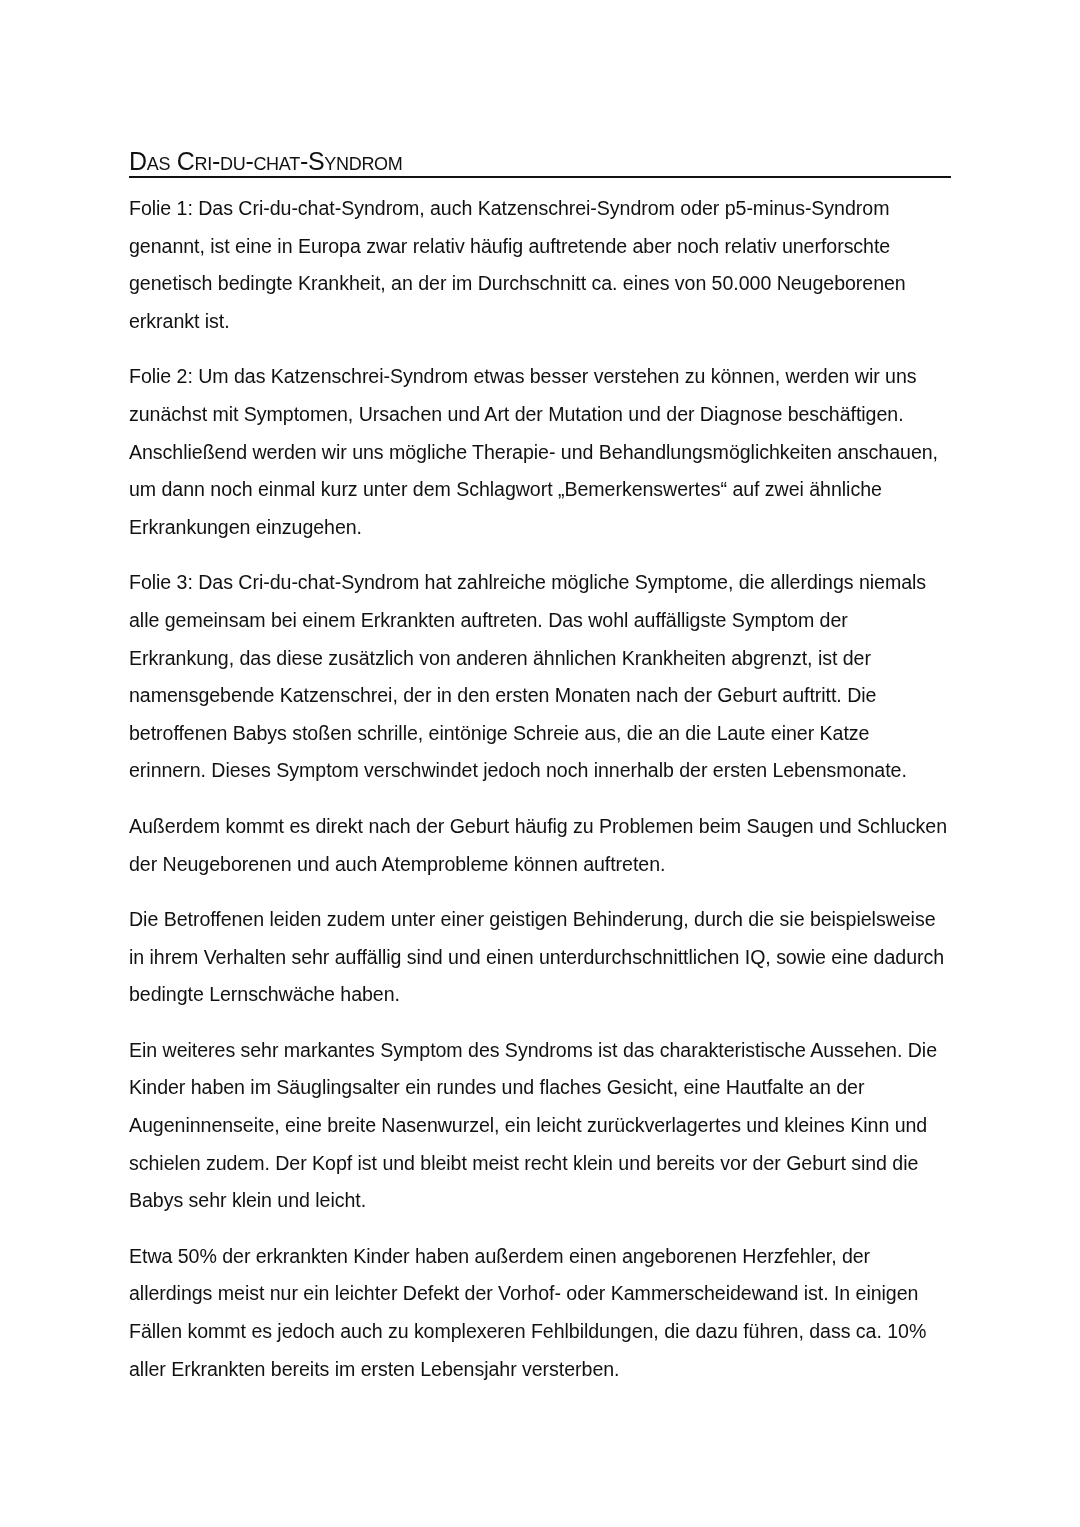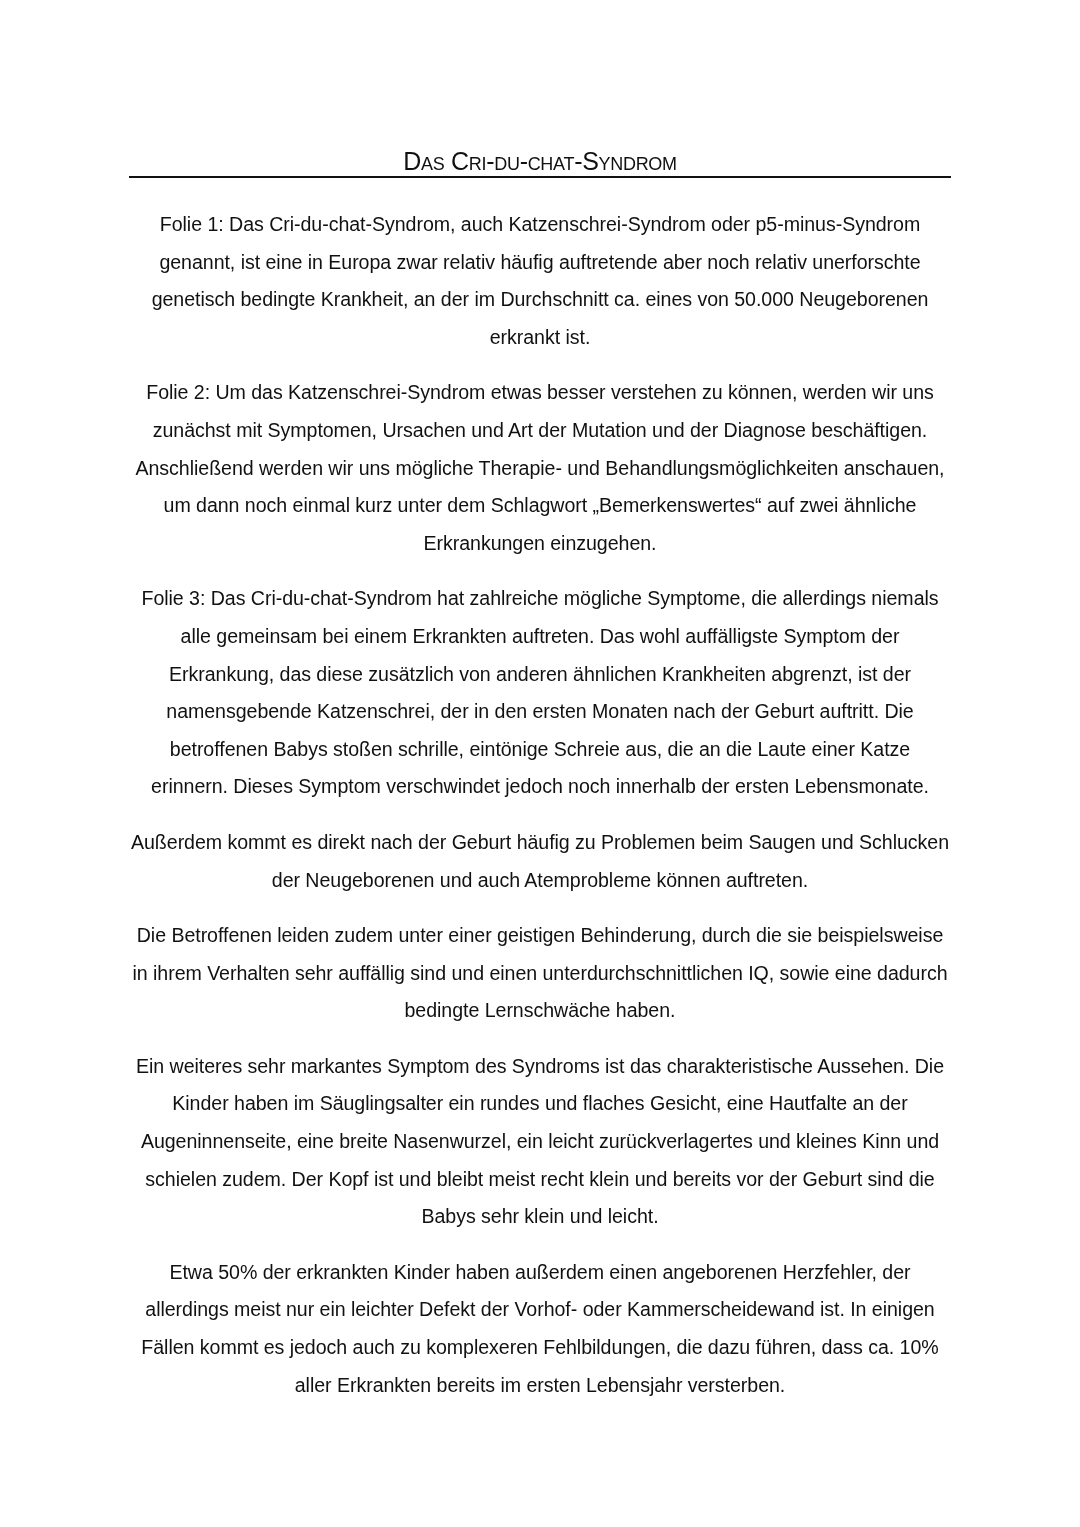--- a/index.html
+++ b/index.html
@@ -25,25 +25,23 @@
       font-family: "Liberation Sans", sans-serif;
       font-variant: small-caps;
       font-size: 25px;
       line-height: 30px;
       font-weight: normal;
       margin: 0;
       padding: 0 0 0 0;
       border-bottom: 2.5px solid #111111;
       letter-spacing: -0.3px;
       height: 30px;
-      text-align: center;
     }
     .body-text {
-      margin-top: 28px;
-      text-align: center;
+      margin-top: 12px;
     }
     .para {
       font-size: 19.6px;
       line-height: 37.6px;
       margin: 0 0 18px 0;
       letter-spacing: -0.05px;
     }
   </style>
 </head>
 <body>

